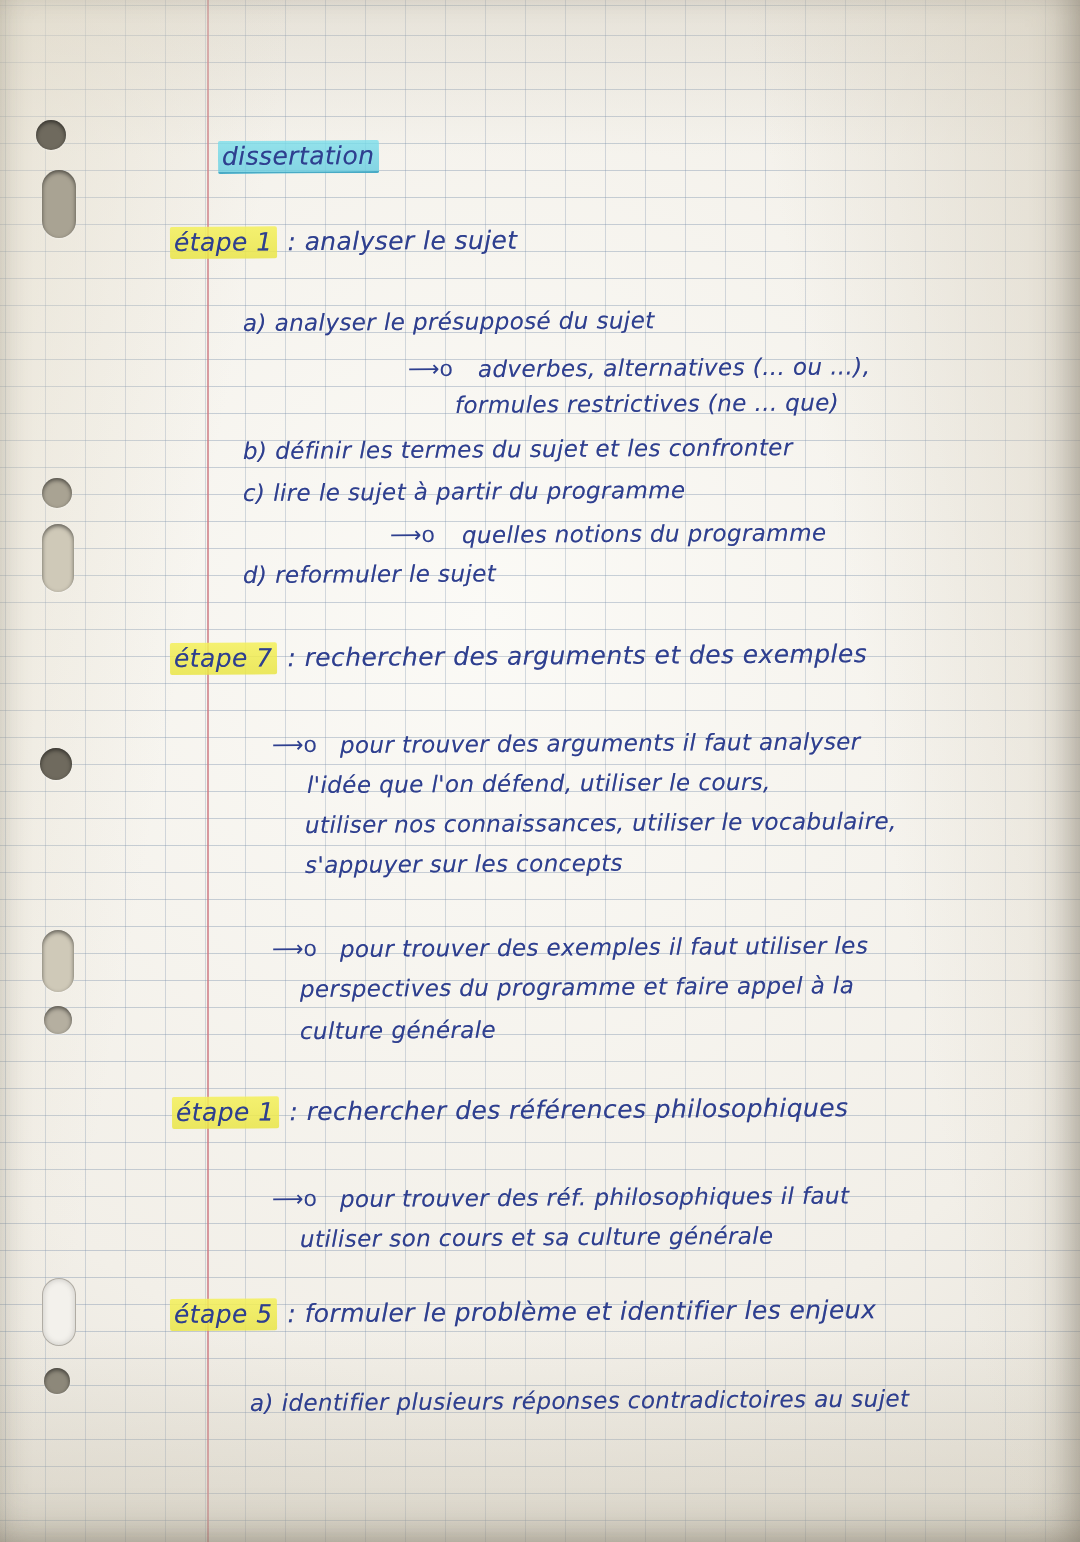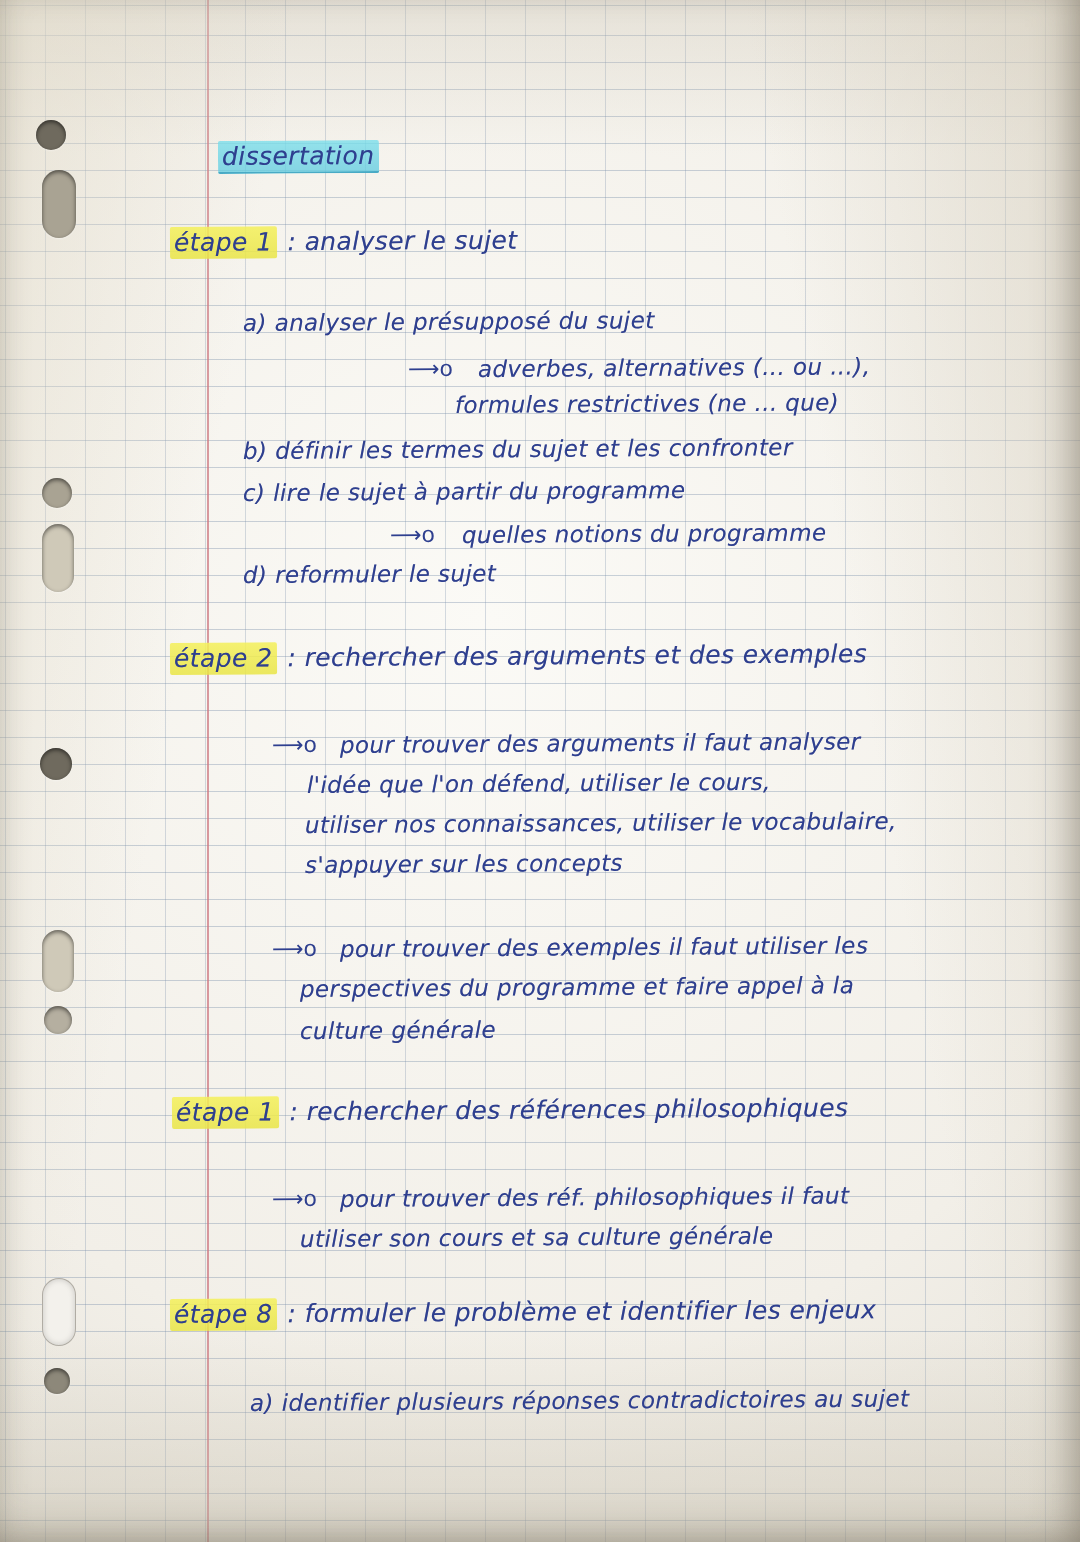--- a/index.html
+++ b/index.html
@@ -167,21 +167,21 @@
 
   <div class="hw s26 rot-3" style="left:243px; top:438px;">b) définir les termes du sujet et les confronter</div>
   <div class="hw s26 rot-3" style="left:243px; top:480px;">c) lire le sujet à partir du programme</div>
 
   <div class="arrow rot-3" style="left:390px; top:522px;">⟶o</div>
   <div class="hw s26 rot-3" style="left:462px; top:522px;">quelles notions du programme</div>
 
   <div class="hw s26 rot-3" style="left:243px; top:562px;">d) reformuler le sujet</div>
 
   <div class="hw s28 rot-3" style="left:170px; top:644px;">
-    <span class="hl-yellow">étape 2</span><span style="padding-left:10px;">: rechercher des arguments et des exemples</span>
+    <span class="hl-yellow">étape 7</span><span style="padding-left:10px;">: rechercher des arguments et des exemples</span>
   </div>
 
   <div class="arrow rot-3" style="left:272px; top:732px;">⟶o</div>
   <div class="hw s26 rot-3" style="left:340px; top:732px;">pour trouver des arguments il faut analyser</div>
   <div class="hw s26 rot-3" style="left:307px; top:772px;">l'idée que l'on défend, utiliser le cours,</div>
   <div class="hw s26 rot-3" style="left:305px; top:812px;">utiliser nos connaissances, utiliser le vocabulaire,</div>
   <div class="hw s26 rot-3" style="left:305px; top:852px;">s'appuyer sur les concepts</div>
 
   <div class="arrow rot-3" style="left:272px; top:936px;">⟶o</div>
   <div class="hw s26 rot-3" style="left:340px; top:936px;">pour trouver des exemples il faut utiliser les</div>
@@ -190,19 +190,19 @@
 
   <div class="hw s28 rot-3" style="left:172px; top:1098px;">
     <span class="hl-yellow">étape 1</span><span style="padding-left:10px;">: rechercher des références philosophiques</span>
   </div>
 
   <div class="arrow rot-3" style="left:272px; top:1186px;">⟶o</div>
   <div class="hw s26 rot-3" style="left:340px; top:1186px;">pour trouver des réf. philosophiques il faut</div>
   <div class="hw s26 rot-3" style="left:300px; top:1226px;">utiliser son cours et sa culture générale</div>
 
   <div class="hw s28 rot-3" style="left:170px; top:1300px;">
-    <span class="hl-yellow">étape 8</span><span style="padding-left:10px;">: formuler le problème et identifier les enjeux</span>
+    <span class="hl-yellow">étape 5</span><span style="padding-left:10px;">: formuler le problème et identifier les enjeux</span>
   </div>
 
   <div class="hw s26 rot-3" style="left:250px; top:1390px;">a) identifier plusieurs réponses contradictoires au sujet</div>
 
   <div class="edge-shadow"></div>
 </div>
 
 </body></html>

